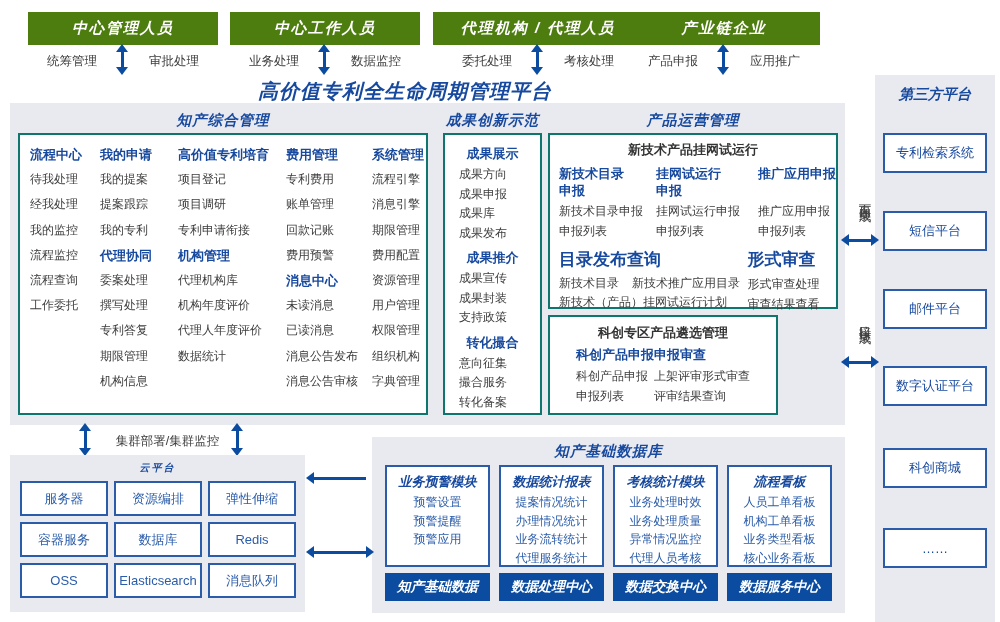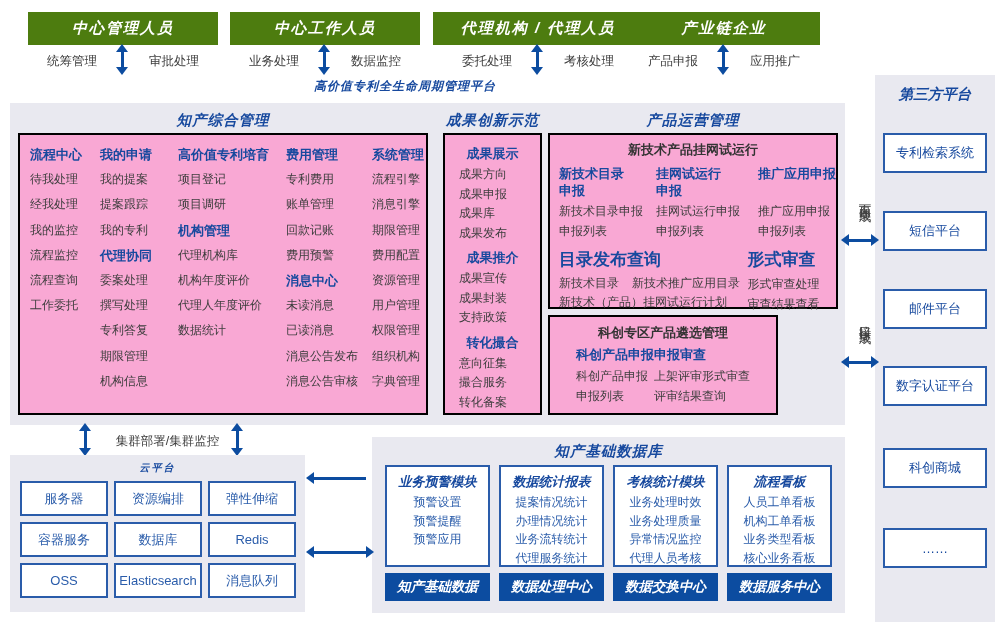--- a/index.html
+++ b/index.html
@@ -31,33 +31,33 @@
   .a2 { left:433px; width:210px; }
   .a3 { left:628px; width:192px; }
   .actor-header { height:33px; background:#4d7c0f; color:#fff; font-weight:bold;
     font-style:italic; font-size:15px; letter-spacing:2px;
     display:flex; align-items:center; justify-content:center; }
   .tags { display:flex; justify-content:center; gap:52px; margin-top:8px;
     font-size:12.5px; color:#3d3d3d; }
   .actor .varrow { left:50%; margin-left:-2px; top:40px; height:15px; }
   
   #platform-title { position:absolute; left:0; top:78px; width:810px; text-align:center;
-    font-size:12px; font-weight:bold; font-style:italic; color:#17499e; letter-spacing:1px; }
+    font-size:20px; font-weight:bold; font-style:italic; color:#17499e; letter-spacing:1px; }
   
   .panel { position:absolute; background:#e9e9f0; }
   #main-panel   { left:10px;  top:103px; width:835px; height:322px; }
   #tp-panel     { left:875px; top:75px;  width:120px; height:573px; }
   #cloud-panel  { left:10px;  top:455px; width:295px; height:157px; }
   #db-panel     { left:372px; top:437px; width:473px; height:176px; }
   .sec-h { position:absolute; top:8px; text-align:center; font-size:14.5px;
     font-weight:bold; font-style:italic; color:#17499e; letter-spacing:1px; }
   #h-ip  { left:8px;   width:410px; }
   #h-ach { left:433px; width:99px; }
   #h-po  { left:538px; width:290px; }
-  .wbox { position:absolute; background:#f9a8d4; border:2px solid #000000; }
+  .wbox { position:absolute; background:#ffffff; border:2px solid #0f766e; }
   
   #box-ip  { left:8px; top:30px; width:410px; height:282px; }
   .ipcol { position:absolute; top:7px; }
   .ic0 { left:10px;  width:66px; }
   .ic1 { left:80px;  width:76px; }
   .ic2 { left:158px; width:106px; }
   .ic3 { left:266px; width:88px; }
   .ic4 { left:352px; width:56px; }
   .iprow { font-size:12px; line-height:25.2px; white-space:nowrap; color:#3d3d3d; }
   .iprow.hd { font-size:13px; font-weight:bold; color:#17499e; }
@@ -201,20 +201,21 @@
           <div class="iprow">委案处理</div>
           <div class="iprow">撰写处理</div>
           <div class="iprow">专利答复</div>
           <div class="iprow">期限管理</div>
           <div class="iprow">机构信息</div>
         </div>
         <div class="ipcol ic2">
           <div class="iprow hd">高价值专利培育</div>
           <div class="iprow">项目登记</div>
           <div class="iprow">项目调研</div>
+          <div class="iprow">专利申请衔接</div>
           <div class="iprow hd">机构管理</div>
           <div class="iprow">代理机构库</div>
           <div class="iprow">机构年度评价</div>
           <div class="iprow">代理人年度评价</div>
           <div class="iprow">数据统计</div>
         </div>
         <div class="ipcol ic3">
           <div class="iprow hd">费用管理</div>
           <div class="iprow">专利费用</div>
           <div class="iprow">账单管理</div>

